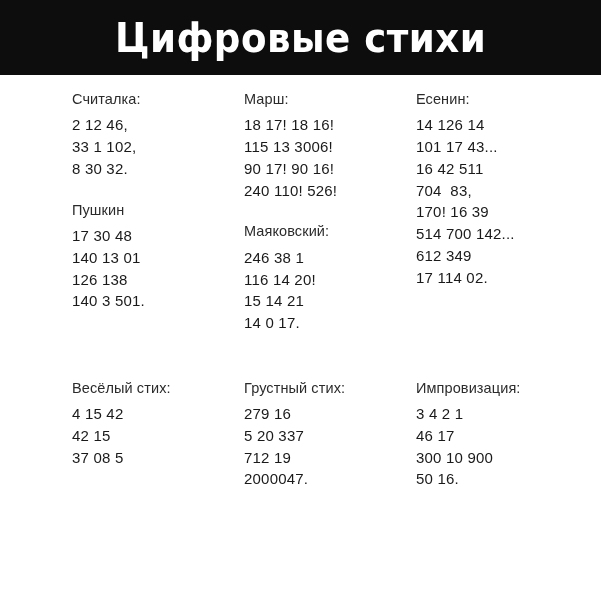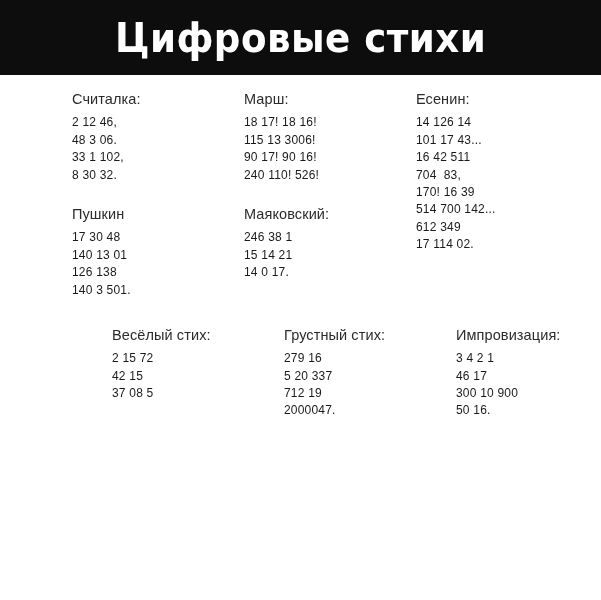--- a/index.html
+++ b/index.html
@@ -62,32 +62,32 @@
   .block-heading {
     font-family: "Liberation Sans", sans-serif;
     font-size: 14.5px;
     color: #2b2b2b;
     margin-bottom: 6px;
     line-height: 1.2;
     letter-spacing: 0.1px;
   }
   .block-line {
     font-family: "Liberation Sans", sans-serif;
-    font-size: 12px;
+    font-size: 15px;
     color: #1a1a1a;
     line-height: 1.45;
     white-space: pre;
     letter-spacing: 0.2px;
   }
   .lower-section {
     display: flex;
     flex-direction: row;
-    padding-left: 112px;
+    padding-left: 72px;
     box-sizing: border-box;
-    margin-top: 6px;
+    margin-top: 24px;
   }
   .lower-section .col { width: 172px; }
   .lower-section .col.col-3 { width: 180px; }
 </style>
 </head>
 <body>
 
 <div class="page">
 
   <div class="title-bar">
@@ -95,21 +95,20 @@
   </div>
 
   <div class="content">
 
     <div class="columns">
 
       <div class="col col-1">
         <div class="block">
           <div class="block-heading">Считалка:</div>
           <div class="block-line">2 12 46,</div>
-          <div class="block-line">48 3 06.</div>
           <div class="block-line">33 1 102,</div>
           <div class="block-line">8 30 32.</div>
         </div>
         <div class="block">
           <div class="block-heading">Пушкин</div>
           <div class="block-line">17 30 48</div>
           <div class="block-line">140 13 01</div>
           <div class="block-line">126 138</div>
           <div class="block-line">140 3 501.</div>
         </div>
@@ -119,20 +118,21 @@
         <div class="block">
           <div class="block-heading">Марш:</div>
           <div class="block-line">18 17! 18 16!</div>
           <div class="block-line">115 13 3006!</div>
           <div class="block-line">90 17! 90 16!</div>
           <div class="block-line">240 110! 526!</div>
         </div>
         <div class="block">
           <div class="block-heading">Маяковский:</div>
           <div class="block-line">246 38 1</div>
+          <div class="block-line">116 14 20!</div>
           <div class="block-line">15 14 21</div>
           <div class="block-line">14 0 17.</div>
         </div>
       </div>
 
       <div class="col col-3">
         <div class="block">
           <div class="block-heading">Есенин:</div>
           <div class="block-line">14 126 14</div>
           <div class="block-line">101 17 43...</div>
@@ -145,21 +145,21 @@
         </div>
       </div>
 
     </div>
 
     <div class="lower-section">
 
       <div class="col col-4">
         <div class="block">
           <div class="block-heading">Весёлый стих:</div>
-          <div class="block-line">2 15 72</div>
+          <div class="block-line">4 15 42</div>
           <div class="block-line">42 15</div>
           <div class="block-line">37 08 5</div>
         </div>
       </div>
 
       <div class="col col-5">
         <div class="block">
           <div class="block-heading">Грустный стих:</div>
           <div class="block-line">279 16</div>
           <div class="block-line">5 20 337</div>

